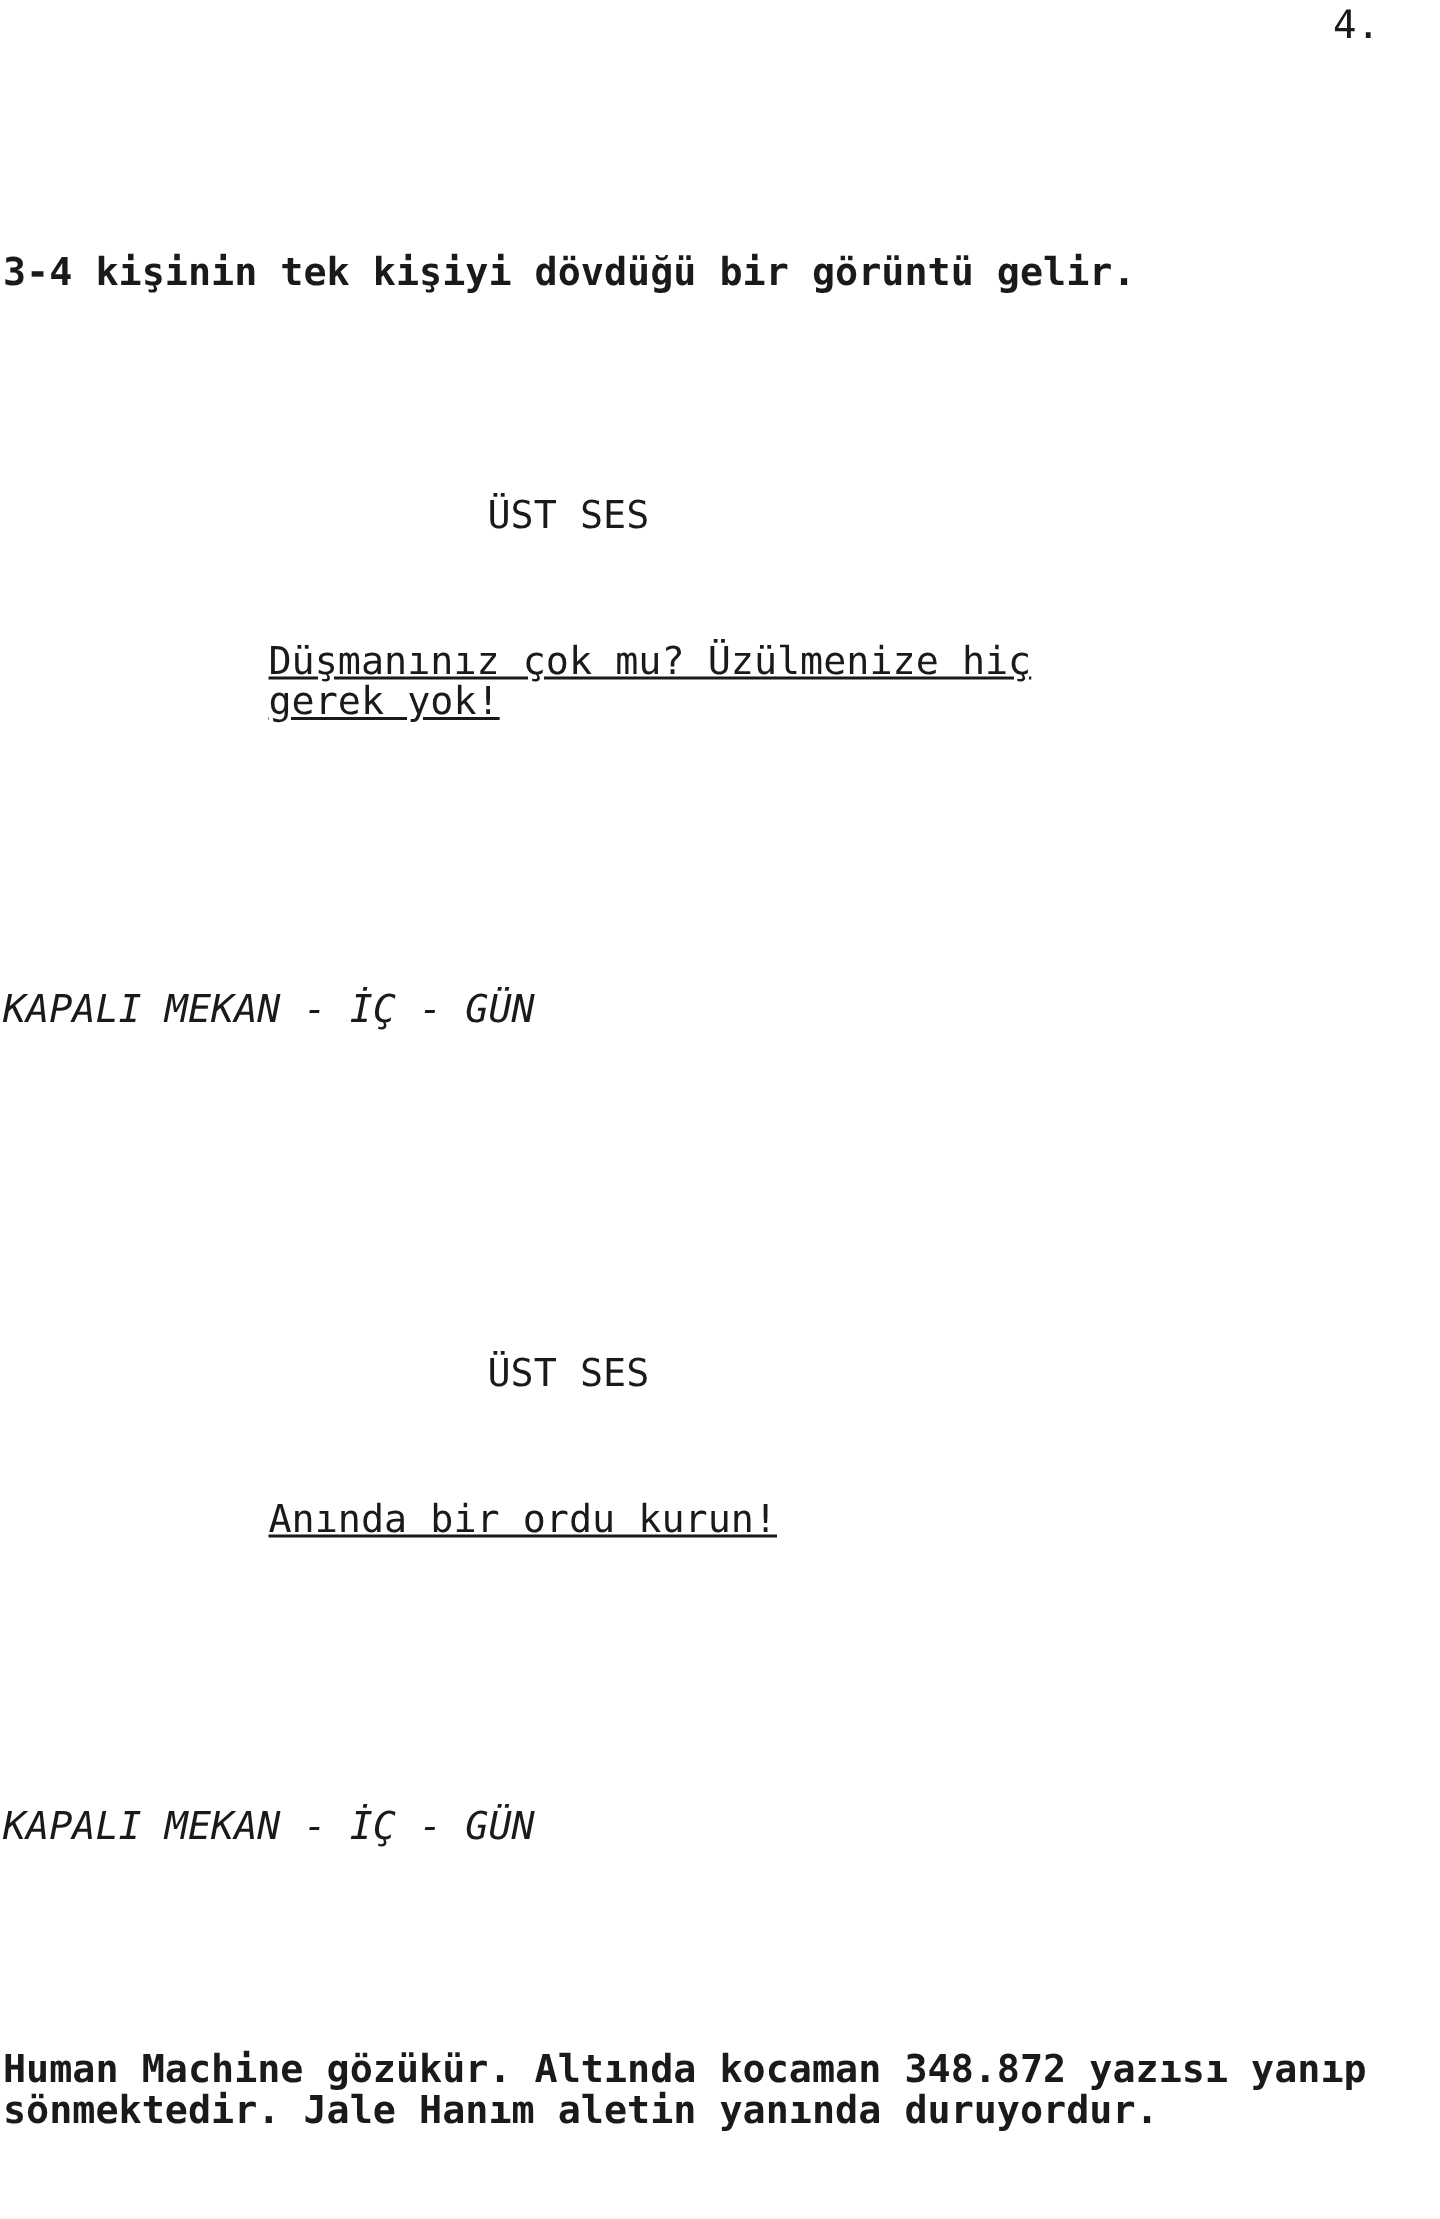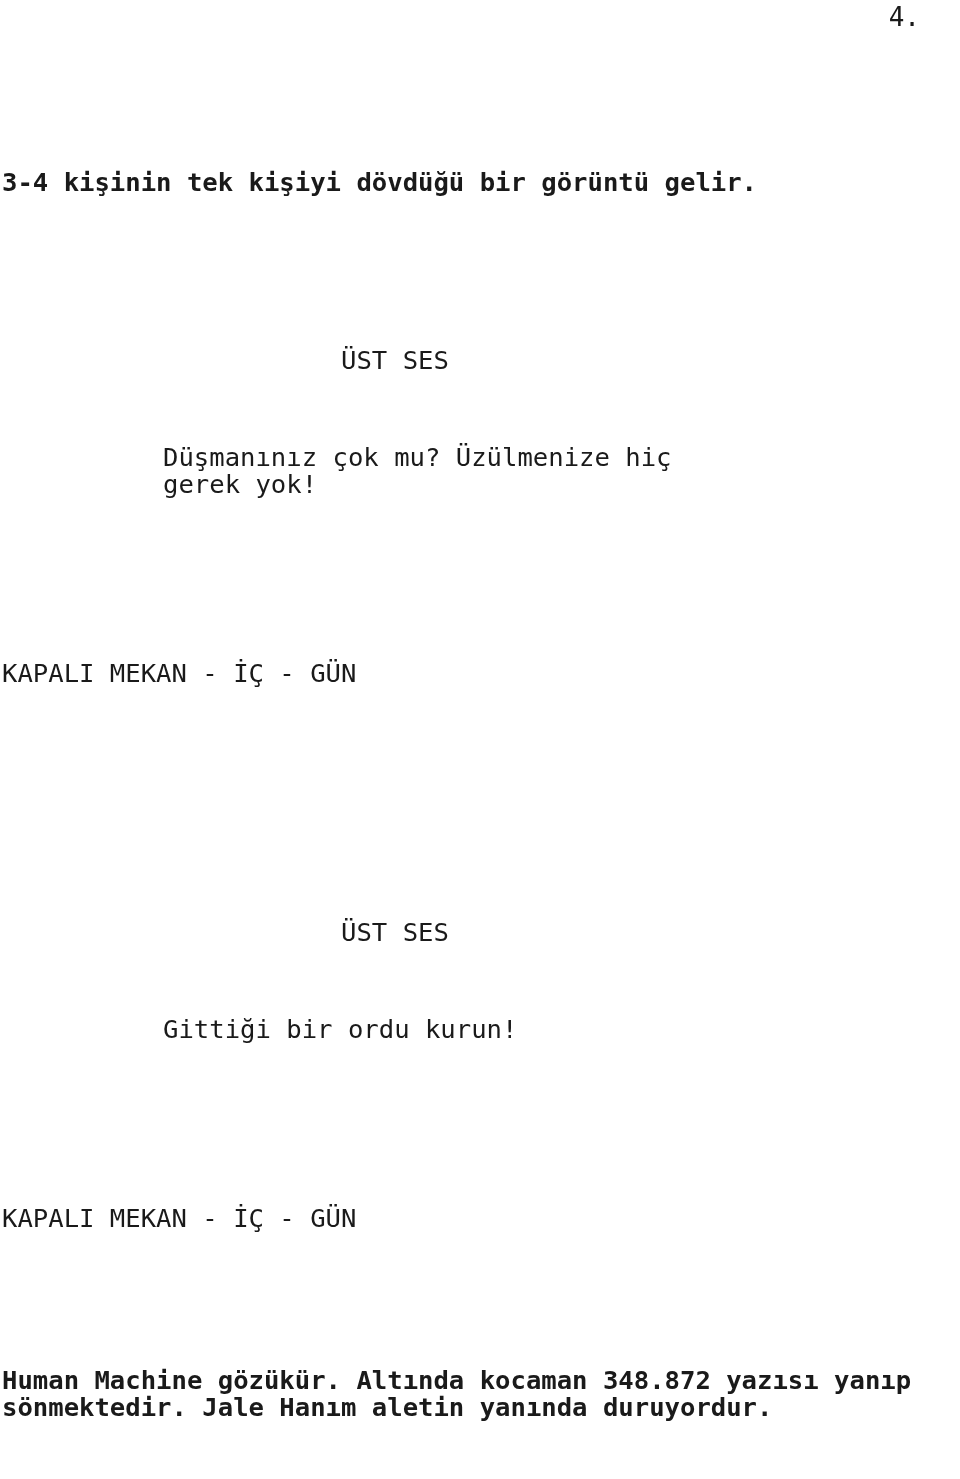--- a/index.html
+++ b/index.html
@@ -43,30 +43,32 @@
     white-space: pre-wrap;
   }
   .action {
     margin: 0;
     padding: 0;
     font-weight: bold;
   }
   .slug {
     margin: 0;
     padding: 0;
+    font-style: italic;
   }
   .cue {
-    margin: 16px;
+    margin: 0;
     padding: 0;
     padding-left: 323px;
   }
   .dialogue {
-    margin: 0;
+    margin: 16px;
     padding: 0;
     padding-left: 161px;
+    text-decoration: underline;
   }
   .spacer {
     height: 27px;
   }
 </style>
 </head>
 <body>
 
 <div class="page">
 
@@ -78,21 +80,21 @@
     <div class="spacer"></div>
     <p class="blk cue">ÜST SES</p>
     <p class="blk dialogue">Düşmanınız çok mu? Üzülmenize hiç
 gerek yok!</p>
     <div class="spacer"></div>
 
     <p class="blk slug">KAPALI MEKAN - İÇ - GÜN</p>
     <div class="spacer"></div>
     <div class="spacer"></div>
     <p class="blk cue">ÜST SES</p>
-    <p class="blk dialogue">Gittiği bir ordu kurun!</p>
+    <p class="blk dialogue">Anında bir ordu kurun!</p>
     <div class="spacer"></div>
 
     <p class="blk slug">KAPALI MEKAN - İÇ - GÜN</p>
     <div class="spacer"></div>
     <p class="blk action">Human Machine gözükür. Altında kocaman 348.872 yazısı yanıp
 sönmektedir. Jale Hanım aletin yanında duruyordur.</p>
     
     
     
     

